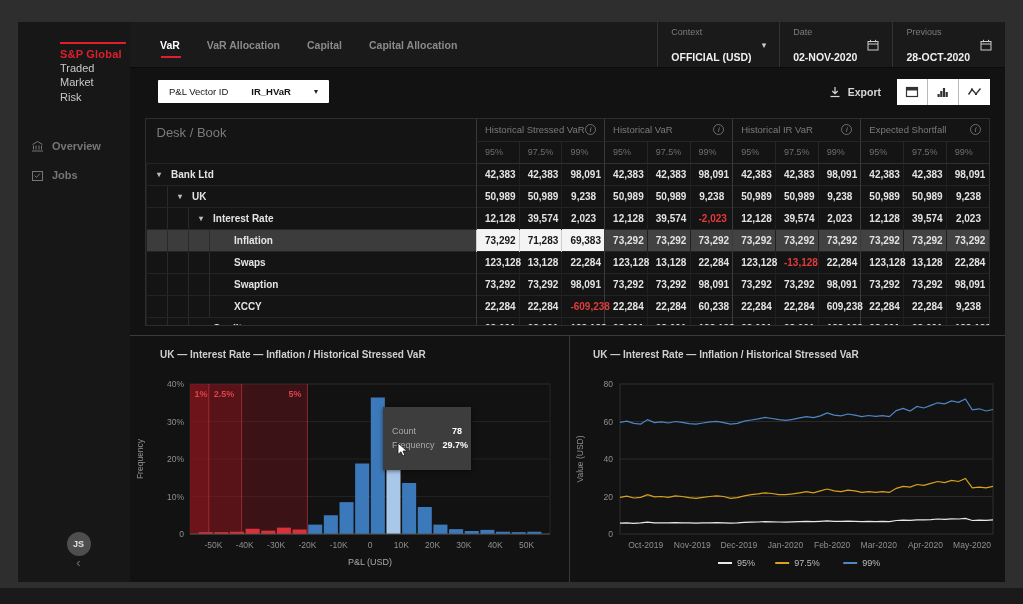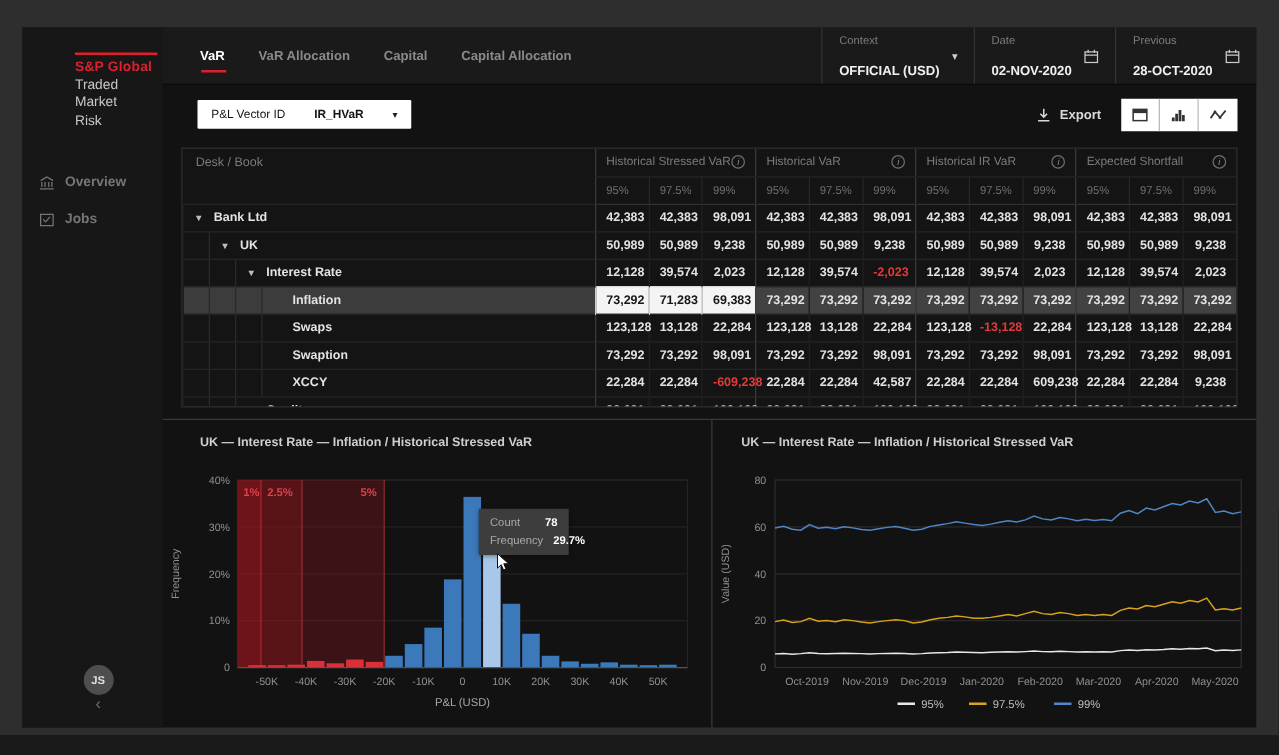--- a/index.html
+++ b/index.html
@@ -53,21 +53,21 @@
   .toolbar-right { margin-left:auto; display:flex; align-items:center; gap:16px; }
   .export-btn { display:flex; align-items:center; gap:7px; color:#d8d8d8; font-size:10.5px; font-weight:bold; cursor:pointer; }
   .view-toggles { display:flex; }
   .view-btn { width:31px; height:26px; background:#fff; display:flex; align-items:center; justify-content:center; cursor:pointer; border-right:1px solid #b9b9b9; }
   .view-btn:last-child { border-right:none; }
 
   
   .table-wrap { margin:3px 15px 0 15px; border:1px solid #2e2e2e; height:208px; overflow:hidden; background:#141414; }
   table { width:100%; border-collapse:collapse; table-layout:fixed; }
   thead th { font-weight:normal; }
-  th.desk { text-align:left; color:#7b7b7b; font-size:10px; padding:6px 10px; vertical-align:top; }
+  th.desk { text-align:left; color:#7b7b7b; font-size:13px; padding:6px 10px; vertical-align:top; }
   th.group { text-align:left; color:#7b7b7b; font-size:9.5px; padding:5px 8px; border-left:1px solid #3a3a3a; border-bottom:1px solid #262626; height:22px; }
   .group-inner { display:flex; align-items:center; justify-content:space-between; }
   .info-dot { width:11px; height:11px; border:1px solid #6d6d6d; border-radius:50%; color:#8a8a8a; font-size:7.5px; line-height:9px; text-align:center; font-style:italic; flex-shrink:0; }
   th.pct { text-align:left; color:#6e6e6e; font-size:9px; padding:4px 8px; border-left:1px solid #262626; border-bottom:1px solid #303030; height:22px; }
   th.pct.gstart { border-left:1px solid #3a3a3a; }
   tbody td { border-top:1px solid #242424; border-left:1px solid #202020; color:#e3e3e3; font-size:10px; font-weight:bold; text-align:right; padding:0 8px; height:21px; white-space:nowrap; }
   tbody td.gstart { border-left:1px solid #3a3a3a; }
   td.neg { color:#e23b3b; }
   td.namecell { text-align:left; padding:0; }
   .name-flex { display:flex; align-items:stretch; height:21px; }
@@ -82,21 +82,21 @@
   
   .charts { margin-top:9px; border-top:1px solid #3a3a3a; flex:1; min-height:0; display:flex; }
   .chart-panel { position:relative; overflow:hidden; }
   .chart-panel.left { width:440px; border-right:1px solid #3a3a3a; flex-shrink:0; }
   .chart-panel.right { flex:1; }
   .chart-title { position:absolute; top:13px; font-size:10px; font-weight:bold; color:#cfcfcf; }
   .chart-panel.left .chart-title { left:30px; }
   .chart-panel.right .chart-title { left:23px; }
   .chart-svg { position:absolute; left:0; top:32px; }
 
-  .hist-tooltip { position:absolute; left:253px; top:71px; width:72px; background:#3d3d3d; box-shadow:0 1px 4px rgba(0,0,0,.5); padding:5px 9px; z-index:3; }
+  .hist-tooltip { position:absolute; left:253px; top:71px; width:88px; background:#3d3d3d; box-shadow:0 1px 4px rgba(0,0,0,.5); padding:18px 9px; z-index:3; }
   .tt-row { display:flex; justify-content:space-between; gap:8px; font-size:9px; color:#a9a9a9; line-height:1.5; }
   .tt-val { color:#ffffff; font-weight:bold; }
   .cursor-arrow { position:absolute; left:266px; top:106px; z-index:4; }
 </style>
 </head>
 <body>
 
 <div class="app">
 
   <aside class="sidebar">
@@ -446,21 +446,21 @@
                     <span class="caret"></span>
                     <span class="rowlabel">XCCY</span>
                   </div>
                 </div>
               </td>
               <td class="gstart">22,284</td>
               <td class="">22,284</td>
               <td class="neg">-609,238</td>
               <td class="gstart">22,284</td>
               <td class="">22,284</td>
-              <td class="">42,587</td>
+              <td class="">60,238</td>
               <td class="gstart">22,284</td>
               <td class="">22,284</td>
               <td class="">609,238</td>
               <td class="gstart">22,284</td>
               <td class="">22,284</td>
               <td class="">9,238</td>
             </tr>
             <tr>
               <td class="namecell">
                 <div class="name-flex">

